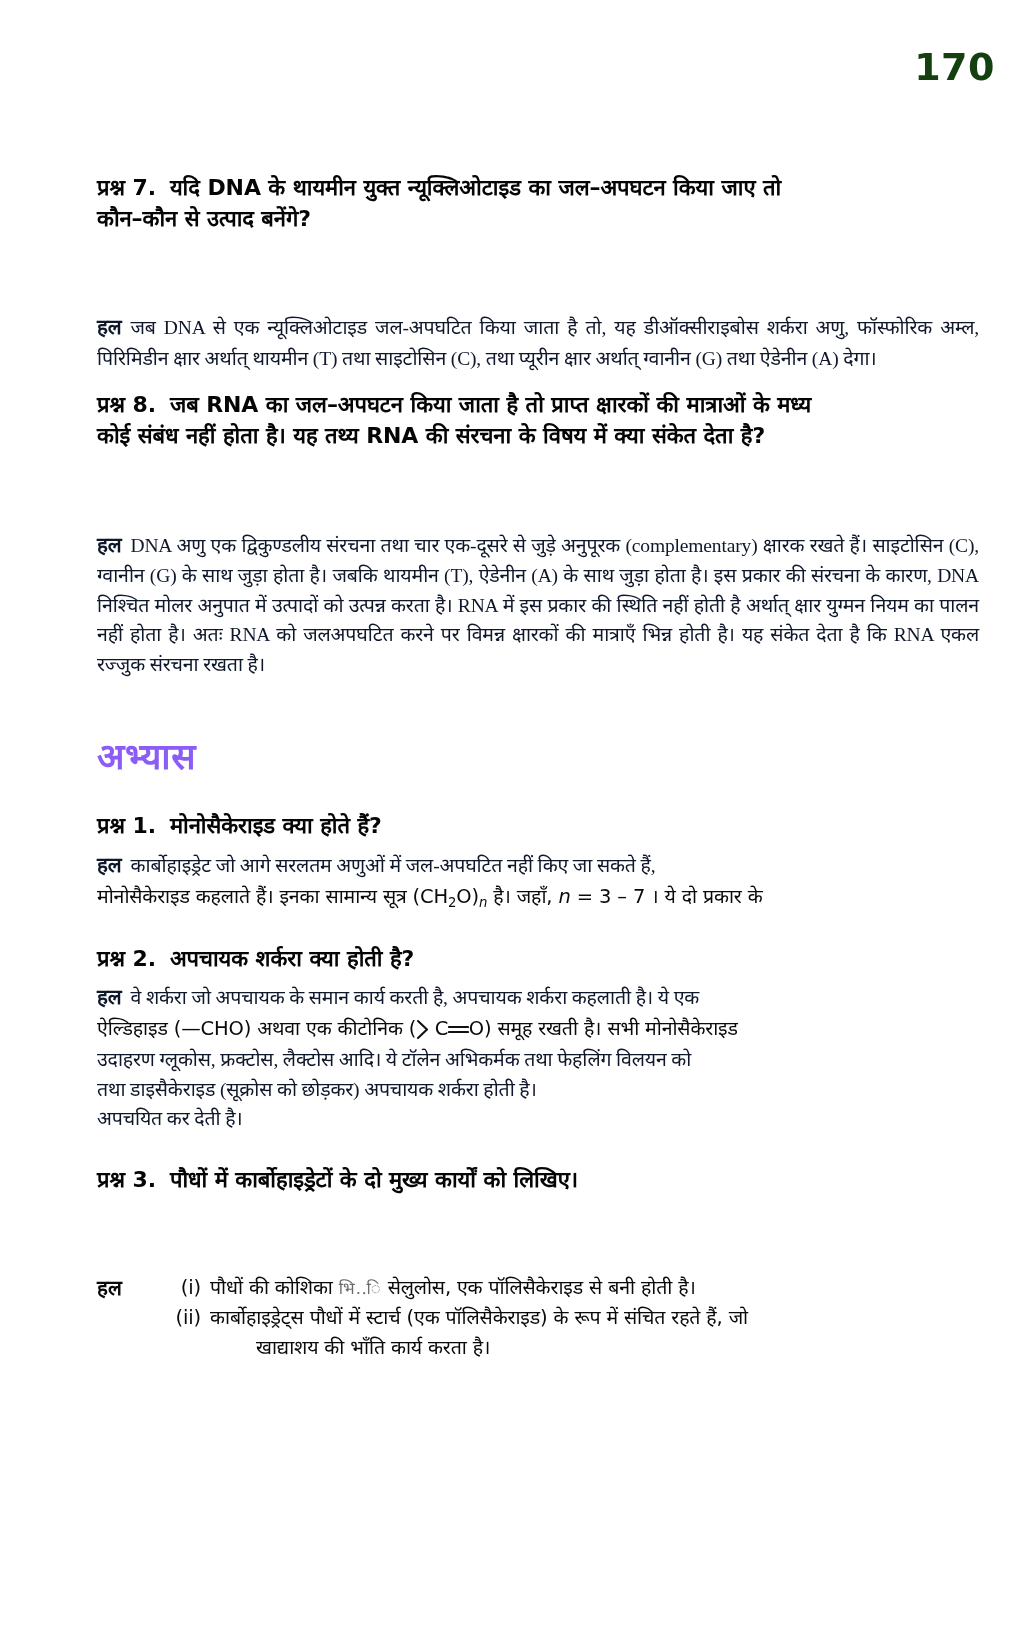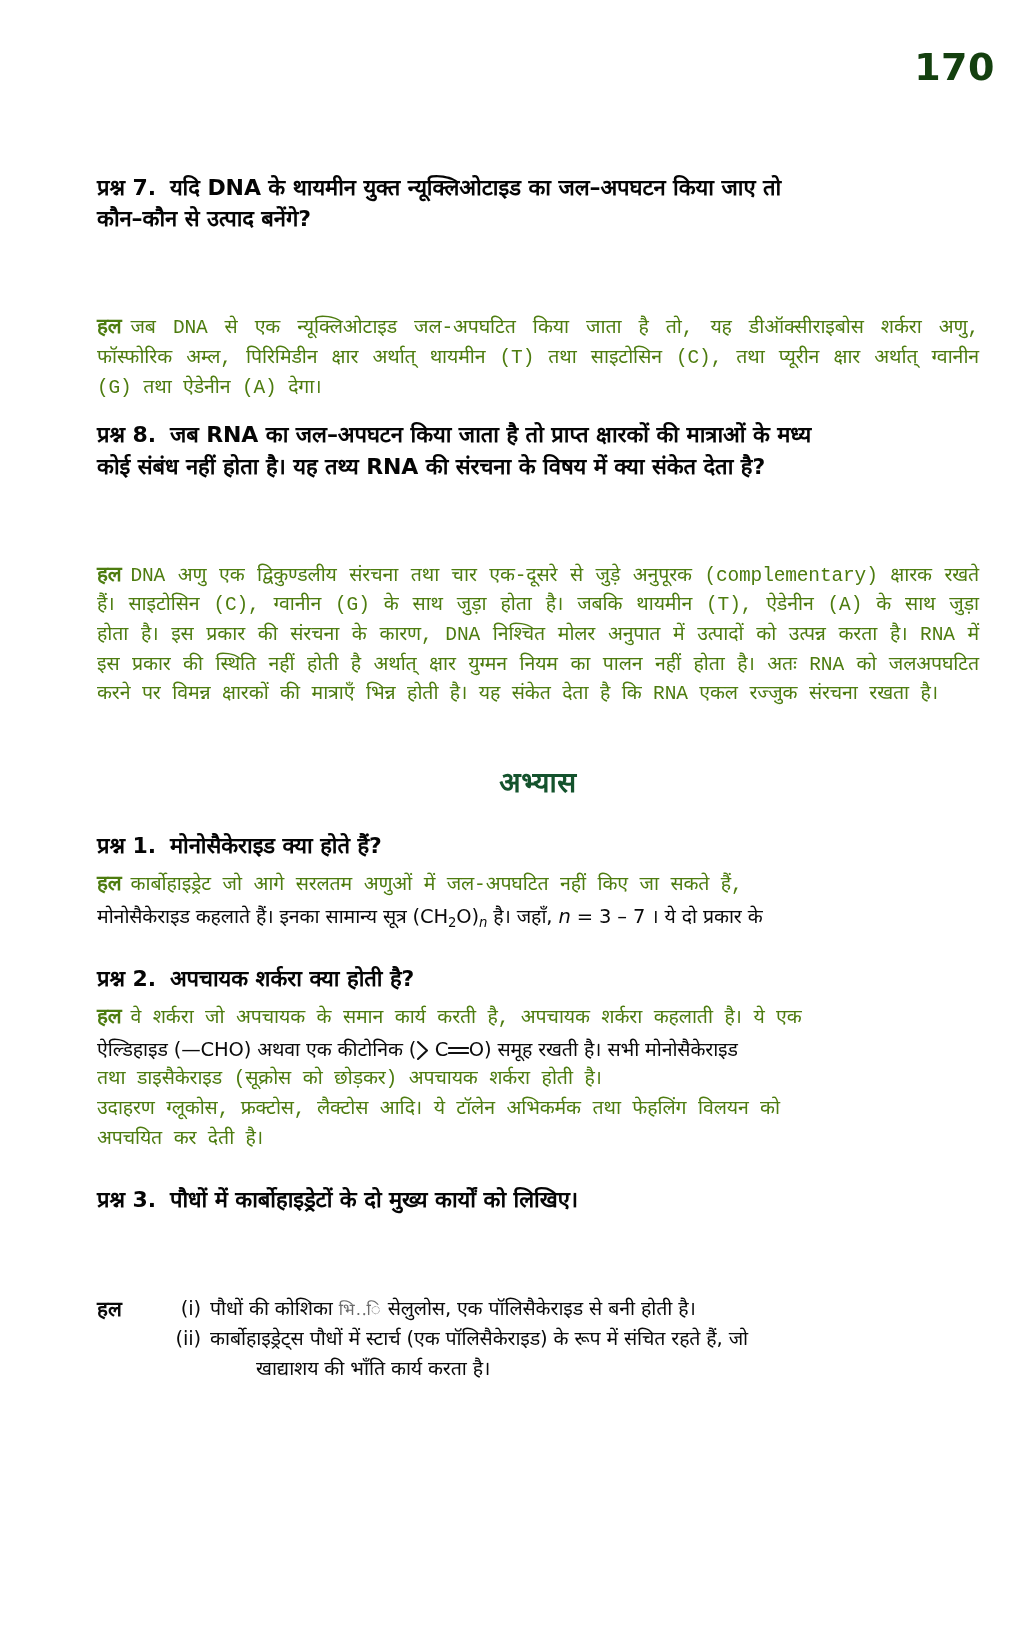--- a/index.html
+++ b/index.html
@@ -55,47 +55,46 @@
     letter-spacing: -0.1px;
     color: #050505;
   }
   .q-label {
     font-weight: bold;
     margin-right: 14px;
     white-space: nowrap;
   }
 
   .sol-para {
-    font-family: Liberation Mono, monospace;
+    font-family: Liberation Serif, serif;
     font-size: 19.5px;
     line-height: 1.52;
     letter-spacing: -0.15px;
     text-align: justify;
-    color: #4d7c0f;
+    color: #0f172a;
   }
   .sol-label {
     font-weight: bold;
     font-size: 20.5px;
     margin-right: 9px;
   }
 
   .spacer-xl { height: 78px; }
   .spacer-lg { height: 52px; }
   .spacer-md { height: 30px; }
   .spacer-sm { height: 16px; }
   .spacer-xs { height: 8px; }
 
   
   .exercise-heading {
-    text-align: center;
-    font-family: "DejaVu Sans", "Liberation Sans", sans-serif;
-    font-size: 28px;
+    font-family: "DejaVu Sans", "Liberation Sans", sans-serif;
+    font-size: 36px;
     font-weight: bold;
     letter-spacing: 0.5px;
-    color: #14532d;
+    color: #8b5cf6;
     margin: 0;
   }
 
   
   sub { font-size: 0.68em; vertical-align: -0.28em; }
   .ital { font-style: italic; }
   .formula-row {
     font-family: "DejaVu Sans", "Liberation Sans", sans-serif;
     font-size: 19.5px;
     line-height: 1.62;
@@ -219,22 +218,22 @@
         <span class="sol-label">हल</span><span>वे शर्करा जो अपचायक के समान कार्य करती है, अपचायक शर्करा कहलाती है। ये एक</span>
       </div>
       <div class="formula-row">
         <span>ऐल्डिहाइड (—CHO) अथवा एक कीटोनिक (</span><span class="ketone-glyph"><svg width="19" height="21" viewBox="0 0 19 21">
               <path d="M2 2 L11 10.5 L2 19" fill="none" stroke="#101010" stroke-width="2.1" stroke-linecap="round" stroke-linejoin="round"></path>
             </svg></span><span>C</span><span class="ketone-glyph" style="width:1.05em;"><svg width="21" height="21" viewBox="0 0 21 21">
               <line x1="1" y1="8" x2="20" y2="8" stroke="#101010" stroke-width="2.1" stroke-linecap="round"></line>
               <line x1="1" y1="13" x2="20" y2="13" stroke="#101010" stroke-width="2.1" stroke-linecap="round"></line>
             </svg></span><span>O) समूह रखती है। सभी मोनोसैकेराइड</span>
       </div>
+      <div class="sol-para" style="text-align:left;">उदाहरण ग्लूकोस, फ्रक्टोस, लैक्टोस आदि। ये टॉलेन अभिकर्मक तथा फेहलिंग विलयन को</div>
       <div class="sol-para" style="text-align:left;">तथा डाइसैकेराइड (सूक्रोस को छोड़कर) अपचायक शर्करा होती है।</div>
-      <div class="sol-para" style="text-align:left;">उदाहरण ग्लूकोस, फ्रक्टोस, लैक्टोस आदि। ये टॉलेन अभिकर्मक तथा फेहलिंग विलयन को</div>
       <div class="sol-para" style="text-align:left;">अपचयित कर देती है।</div>
     </div>
 
     <div class="spacer-md"></div>
 
     <div class="q-block">
       <div class="q-line">
         <span class="q-label">प्रश्न 3.</span><span>पौधों में कार्बोहाइड्रेटों के दो मुख्य कार्यों को लिखिए।</span>
       </div>
     </div>

